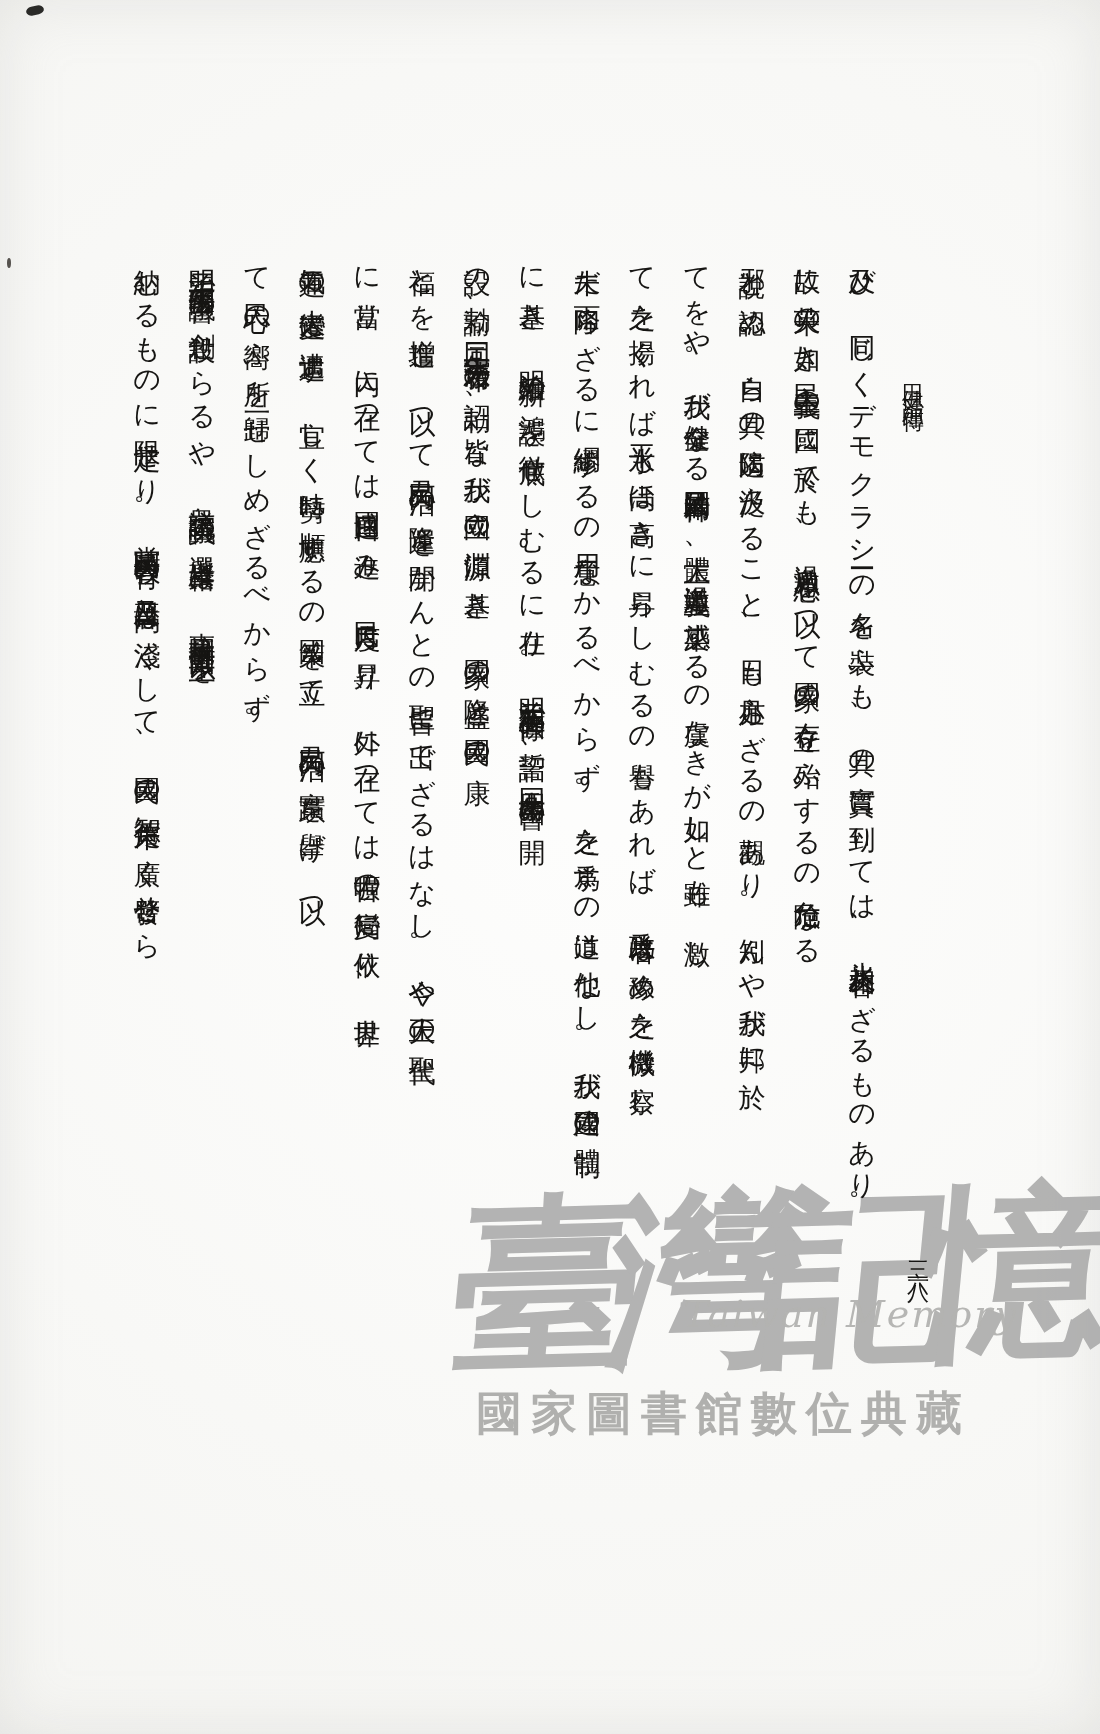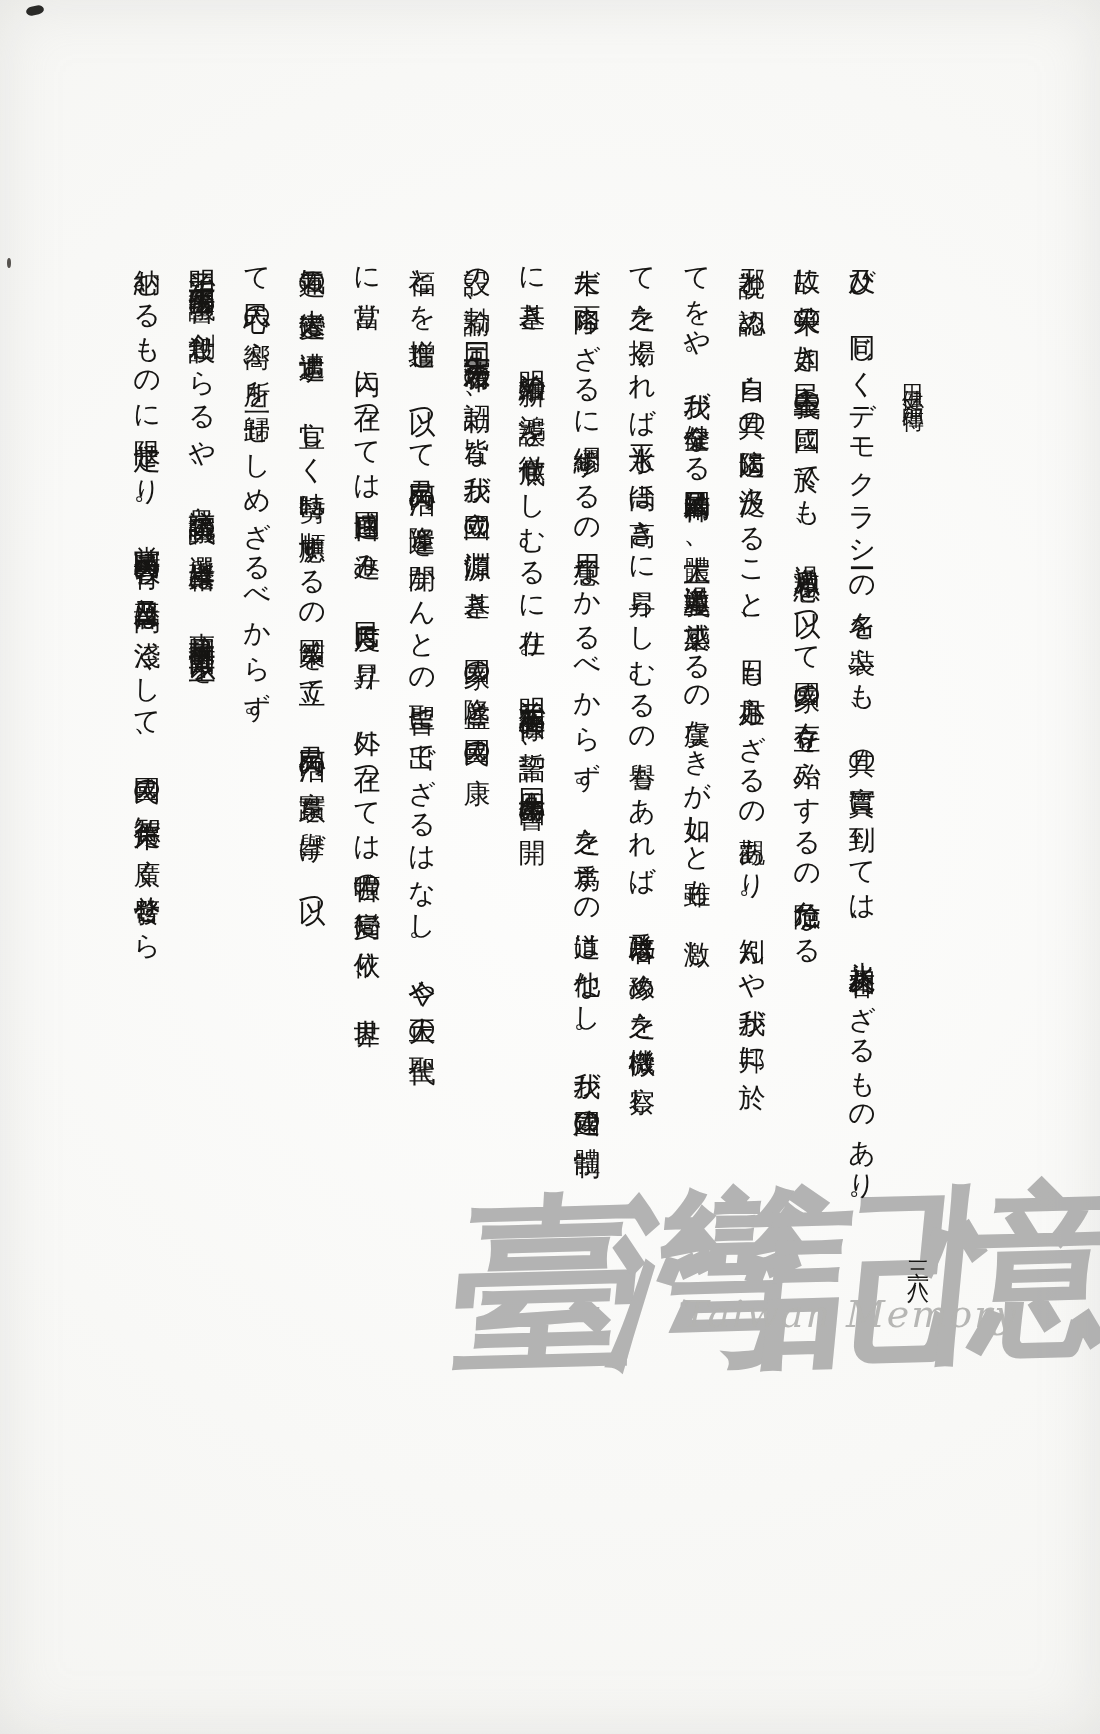--- a/index.html
+++ b/index.html
@@ -70,20 +70,21 @@
 </head>
 <body>
 
 <div class="scan-page">
 
   <div class="speck-a"></div>
   <div class="speck-b"></div>
 
   <div class="watermark wm-main">臺灣記憶</div>
   <div class="watermark wm-latin">Taiwan Memory</div>
+  <div class="watermark wm-sub">國家圖書館數位典藏</div>
 
   <div class="ink running-title vtext">田健治郎傳</div>
 
   <div class="ink text-block vtext">
     <div class="col">及び、同じくデモクラシーの名を裝ふも、其の實質に到りては、氷炭相容れざるものあり。</div>
     <div class="col">故に英米の如き民主主義の國に於ても、過激思想を以つて國家の存立を殆ふするの危險なる</div>
     <div class="col">邪說と認め、自ら其の防遏に汲々たること、日も亦足らざるの觀あり。矧んや我が邦に於</div>
     <div class="col tight">てをや。我が健全なる國民的精神は、大體上、過激主義に感染するの虞なきが如しと雖も、激し</div>
     <div class="col">て之を揚ぐれば平水も尙ほ高きに昇らしむるの譽もあれば、爲政者は豫め之を機微に察し、</div>
     <div class="col">未だ雨降らざるに綢繆するの用意なかるべからず。之を爲すの道は他なし。我が建國の體制</div>

